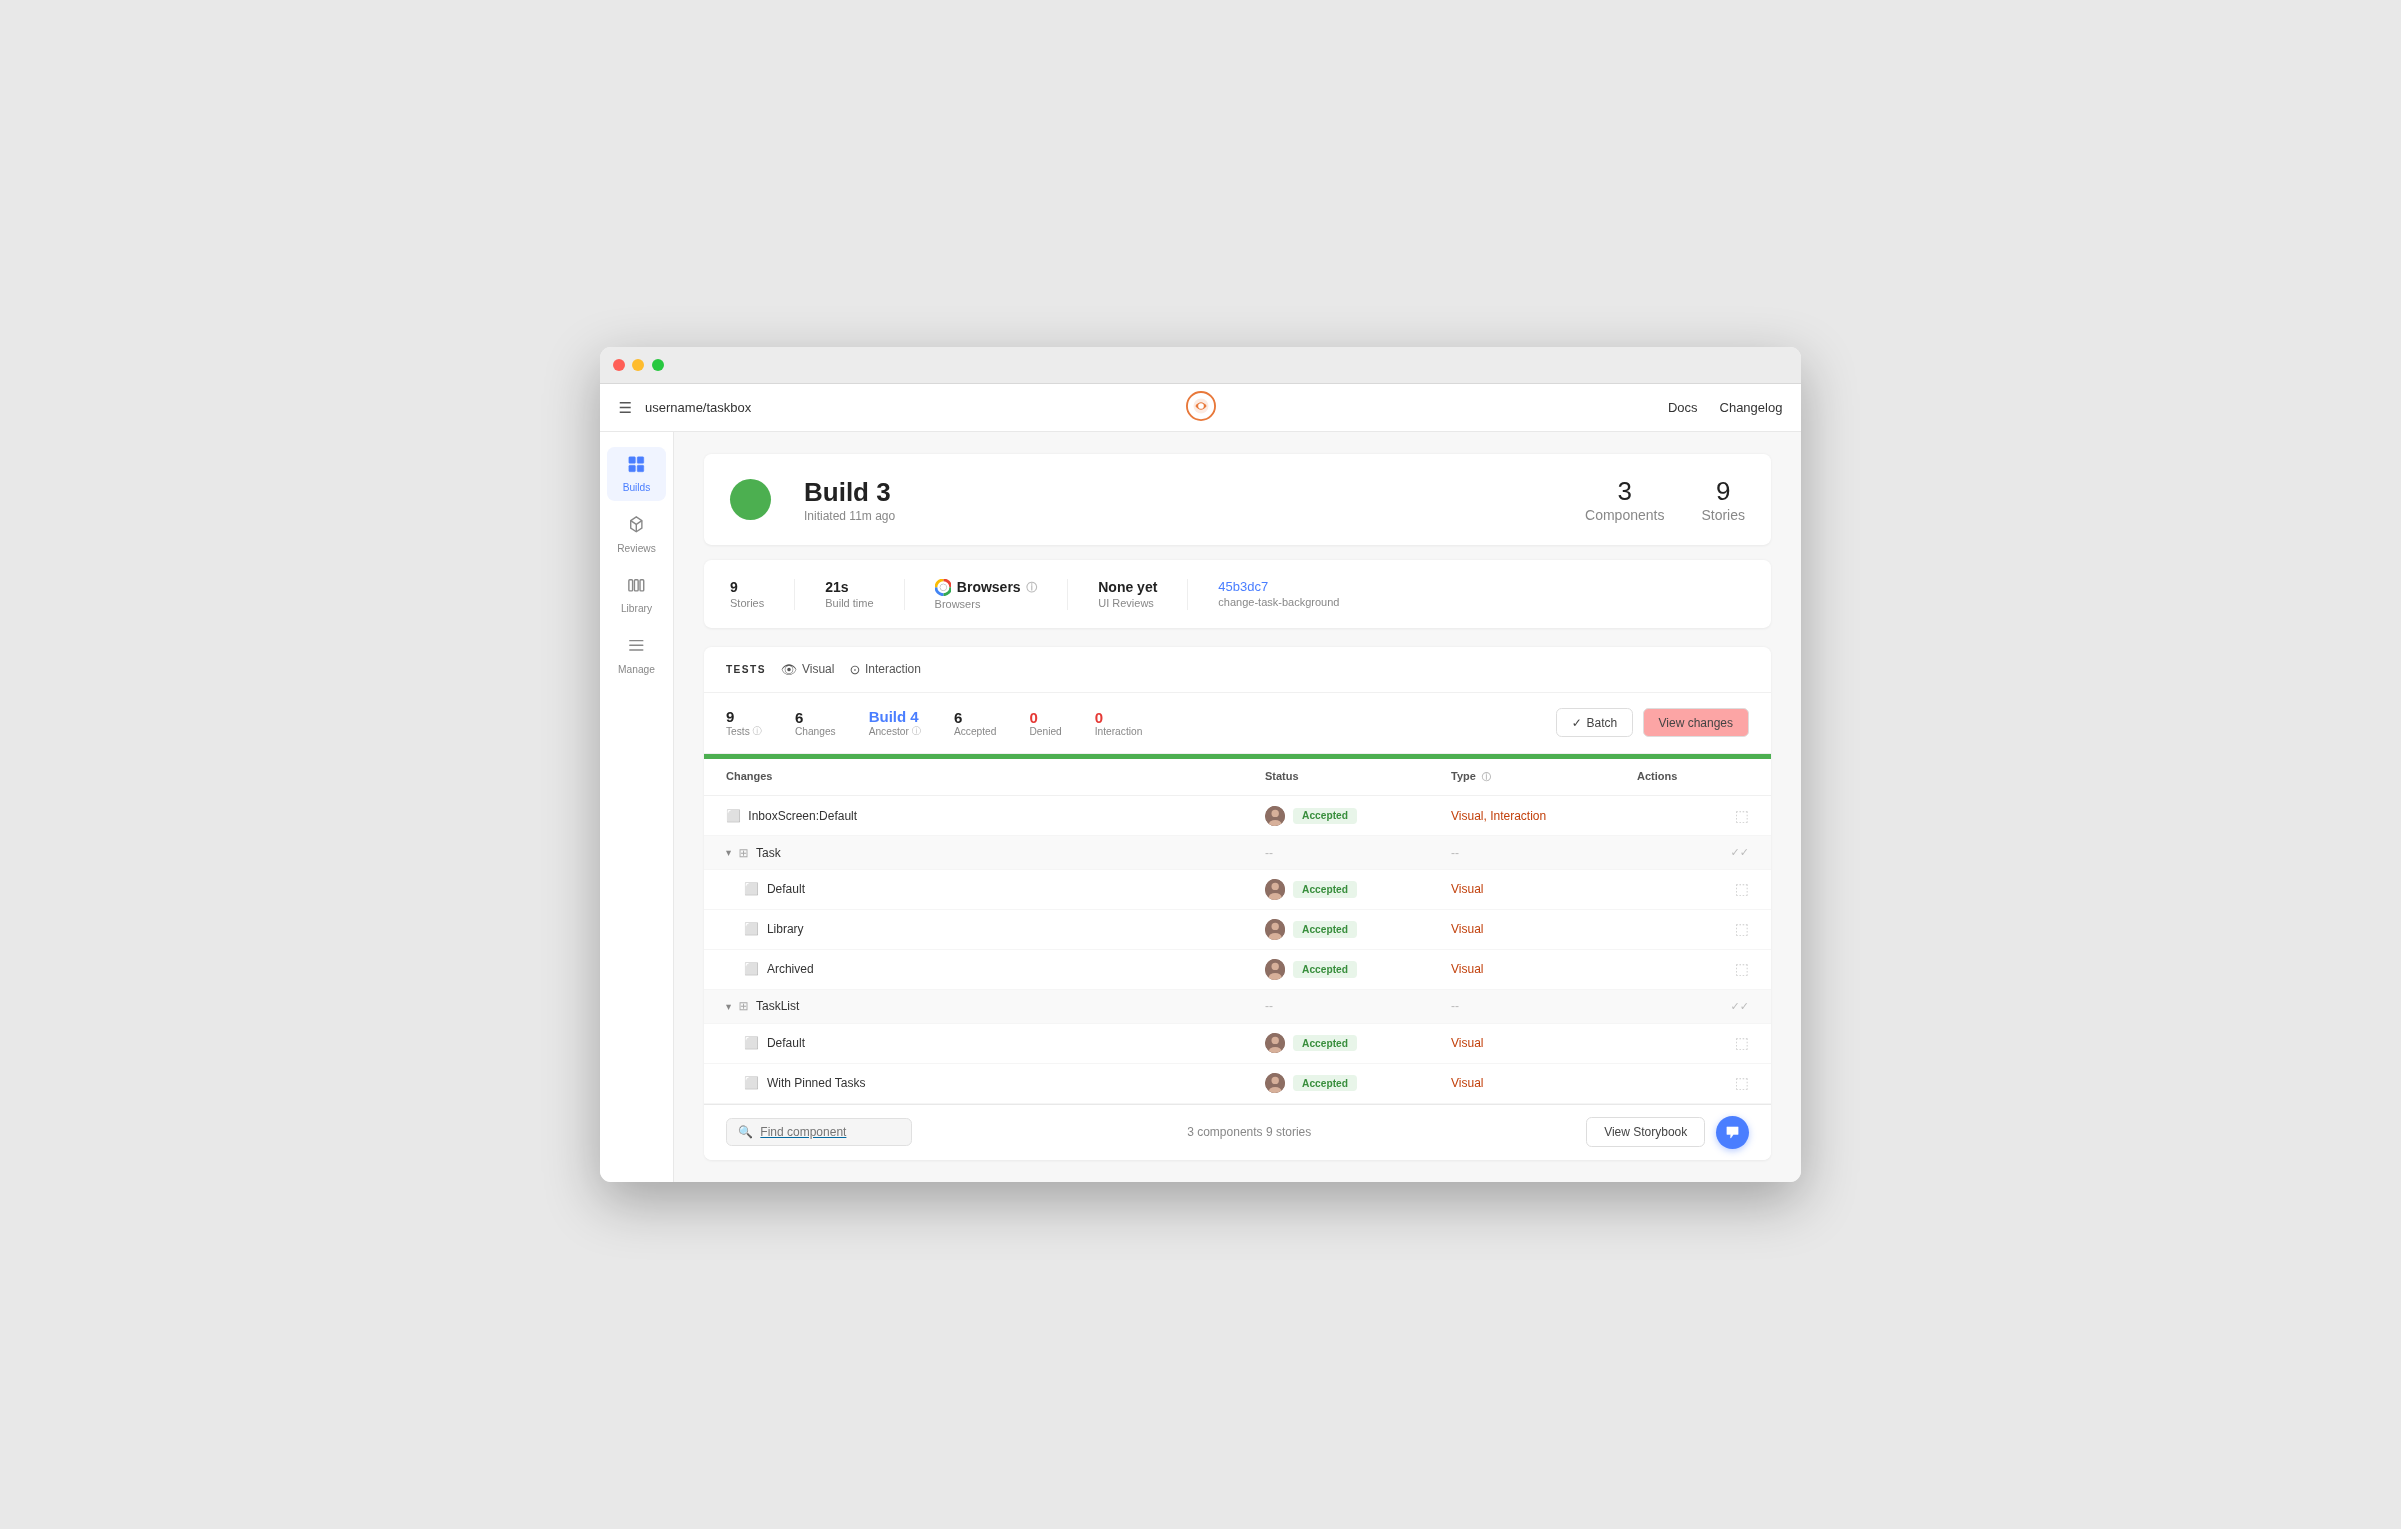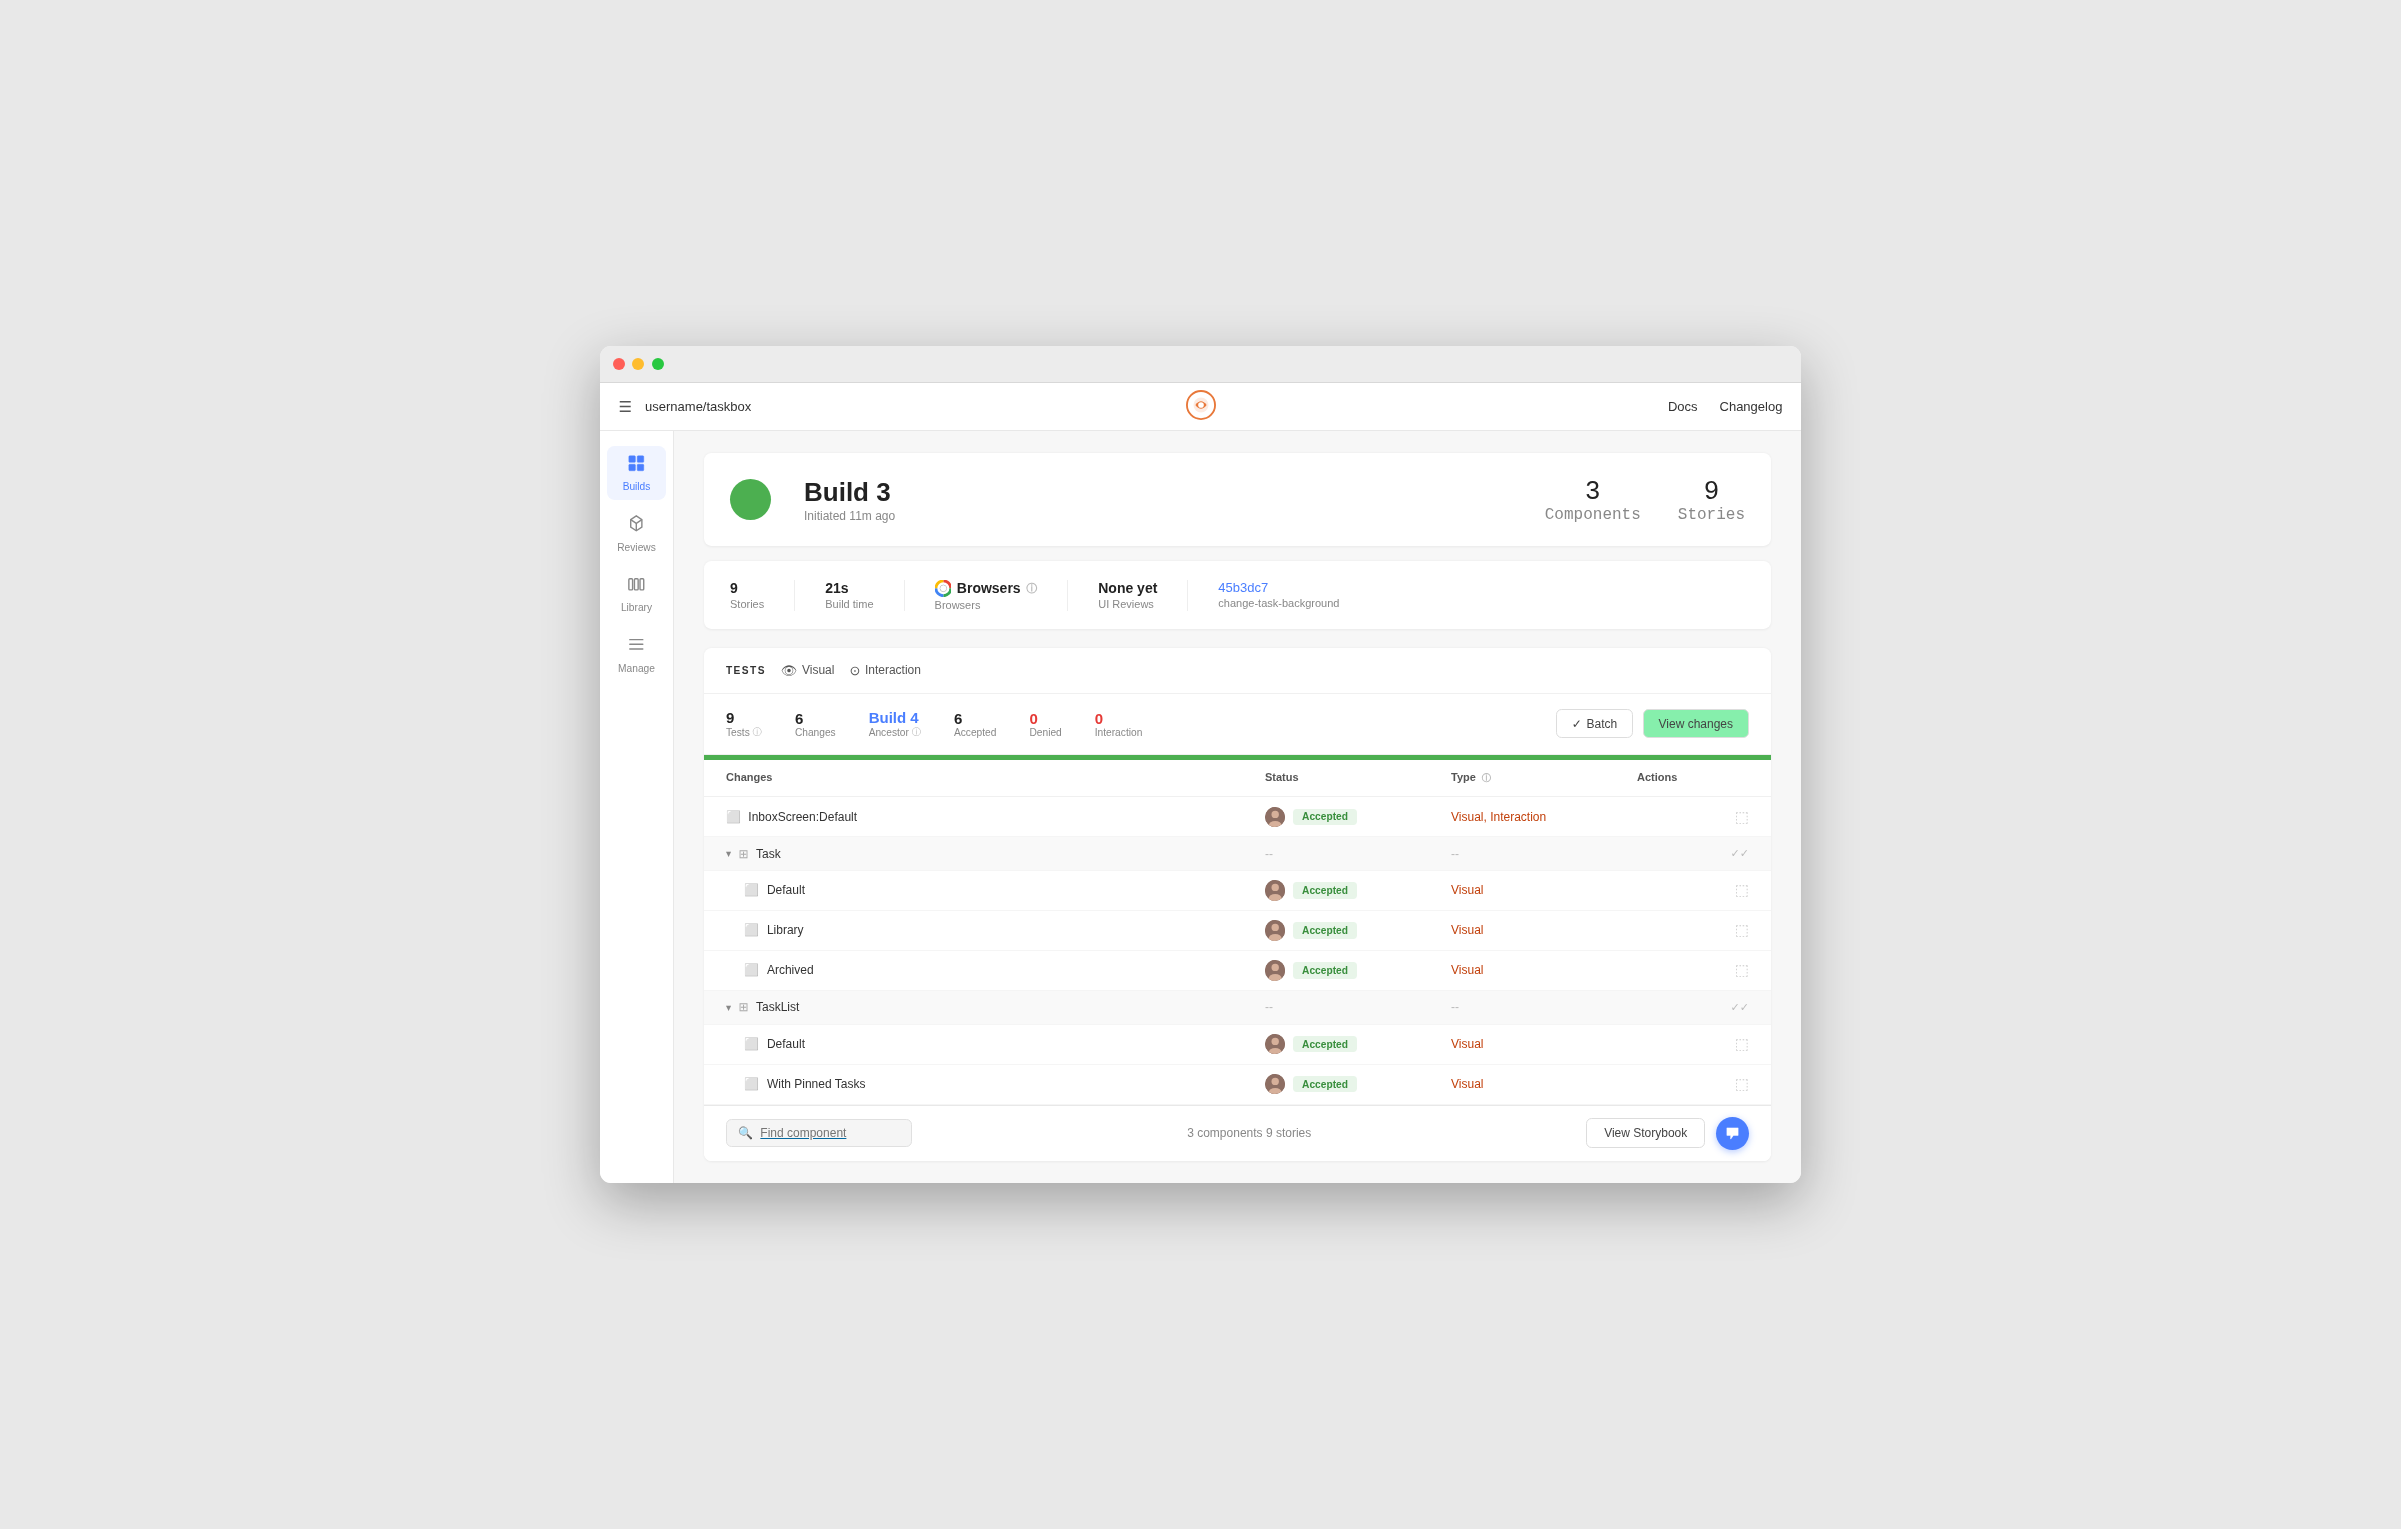--- a/index.html
+++ b/index.html
@@ -176,23 +176,22 @@
     }
     .build-stat {
       text-align: center;
     }
     .build-stat-number {
       font-size: 26px;
       font-weight: 300;
       color: #222;
     }
     .build-stat-label {
-      font-size: 16px;
+      font-size: 14px;
       color: #888;
-      font-family: Liberation Mono, monospace;
     }
 
     
     .build-info-card {
       background: #fff;
       border-radius: 7.4px;
       padding: 18.6px 26px;
       margin-bottom: 18.6px;
       display: flex;
       gap: 0;
@@ -296,21 +295,21 @@
       color: #444;
       cursor: pointer;
       display: flex;
       align-items: center;
       gap: 4.6px;
     }
     .btn-view-changes {
       padding: 6.5px 15px;
       border: 0.9px solid #ddd;
       border-radius: 5.6px;
-      background: #86efac;
+      background: #fca5a5;
       font-size: 12px;
       color: #444;
       cursor: pointer;
       font-weight: 500;
     }
 
     
     .progress-bar {
       height: 5.6px;
       background: #4caf50;

